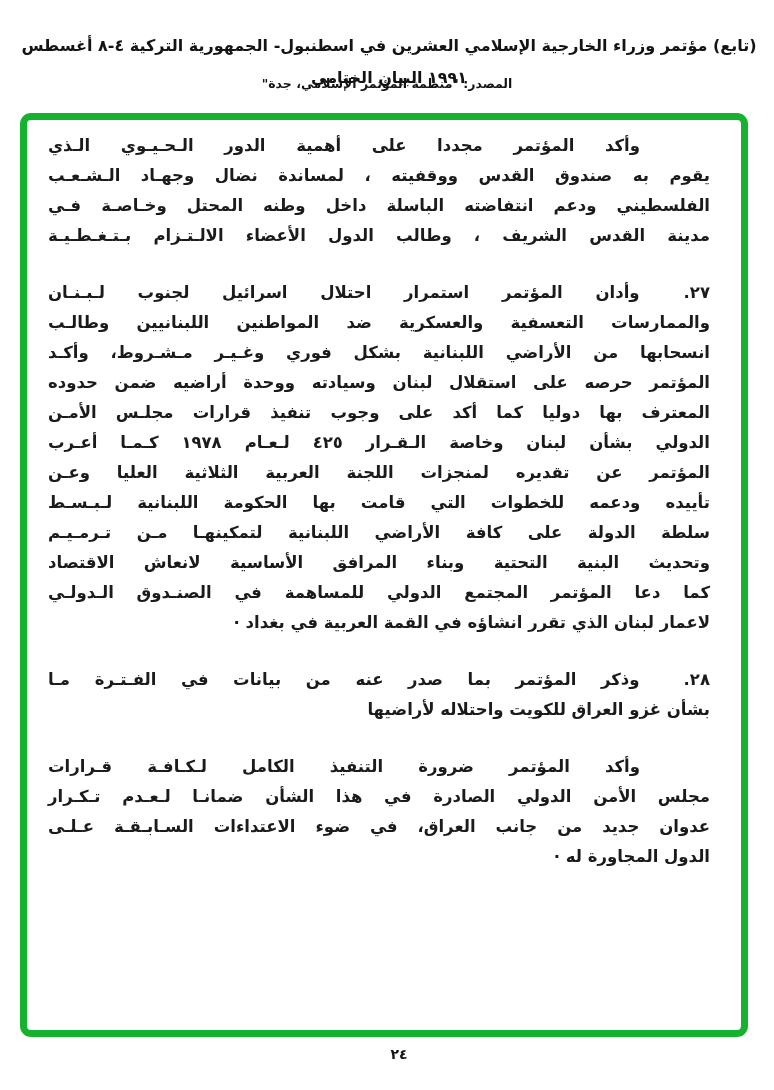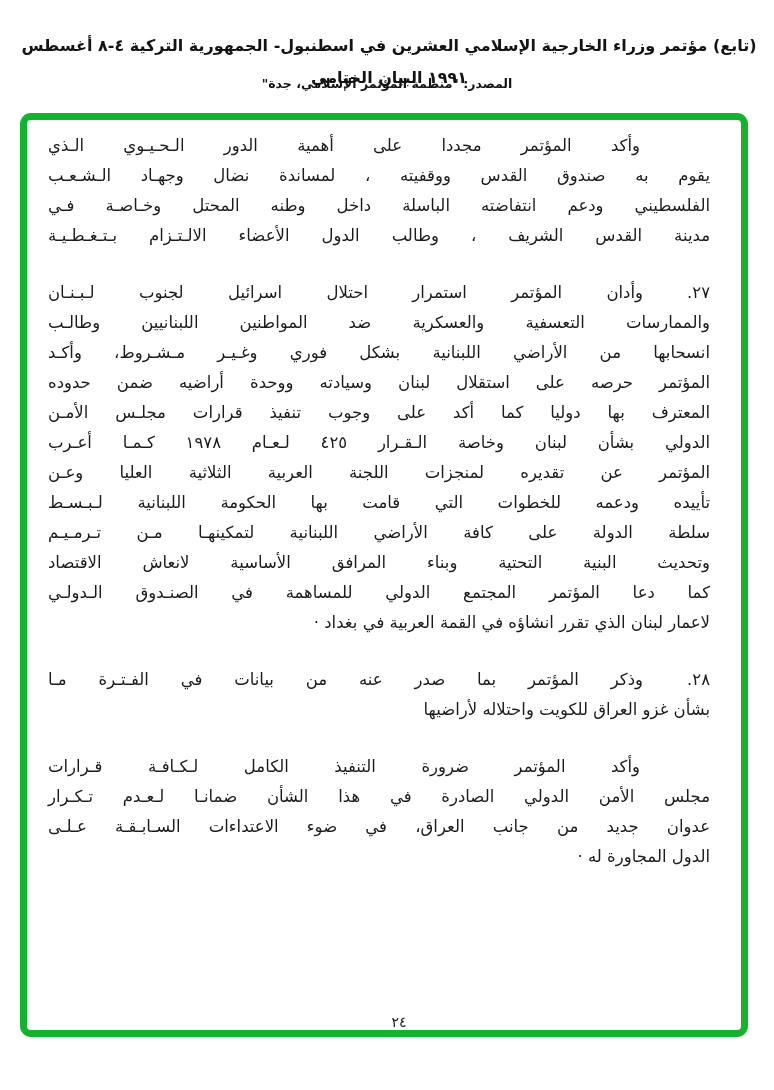--- a/index.html
+++ b/index.html
@@ -49,21 +49,21 @@
     border-radius: 11px;
     background: #ffffff;
   }
   .text-body {
     position: absolute;
     left: 48px;
     top: 131px;
     width: 662px;
     direction: rtl;
     font-size: 16.5px;
-    font-weight: normal;
+    font-weight: bold;
     line-height: 30px;
     color: #1b1b1b;
   }
   .para {
     margin: 0 0 27px 0;
   }
   .para:last-child {
     margin-bottom: 12px;
   }
   .line {
@@ -79,26 +79,26 @@
   }
   .para-num {
     white-space: nowrap;
   }
   .tab {
     display: inline-block;
     width: 44px;
   }
   .page-number {
     position: absolute;
-    top: 1014px;
+    top: 1046px;
     left: 0;
     right: 24px;
     text-align: center;
     direction: rtl;
-    font-weight: normal;
+    font-weight: bold;
     font-size: 14px;
     padding-left: 48px;
   }
 </style>
 </head>
 <body>
 
 <div class="page-header">(تابع) مؤتمر وزراء الخارجية الإسلامي العشرين في اسطنبول- الجمهورية التركية ٤-٨ أغسطس ١٩٩١ البيان الختامي</div>
 
 <div class="source-line">المصدر: "منظمة المؤتمر الإسلامي، جدة"</div>

